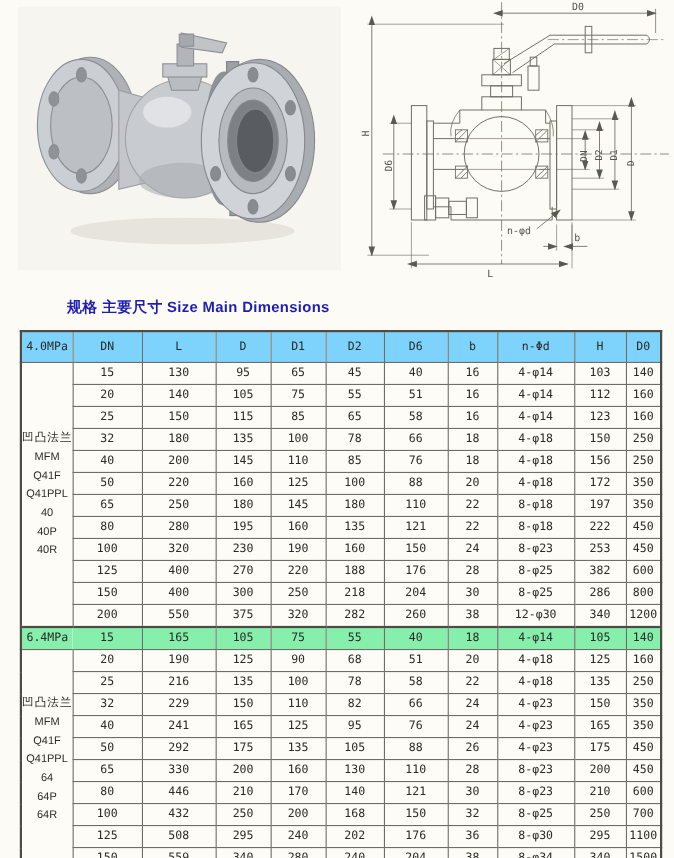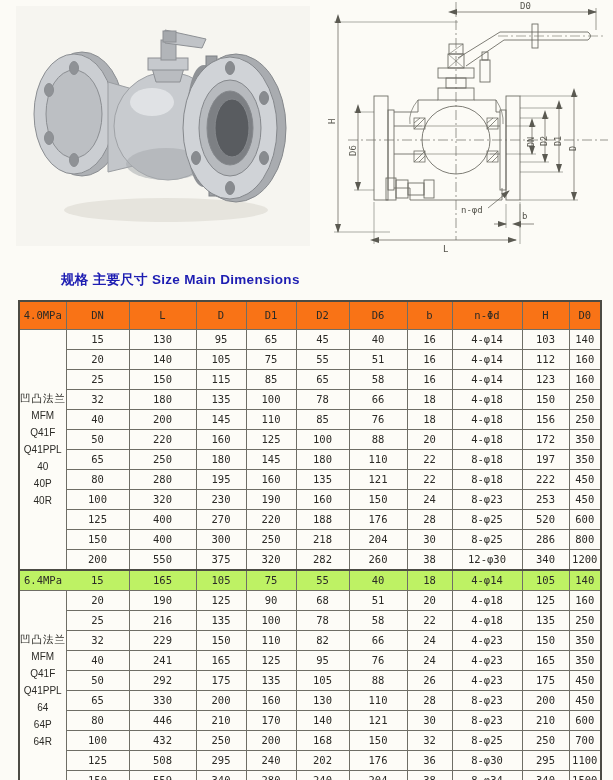--- a/index.html
+++ b/index.html
@@ -22,24 +22,24 @@
     font-family:"DejaVu Sans Mono", monospace;
     font-size:10.5px; color:#2b2a26;
     border:2px solid #4c4b44;
   }
   table.dims th, table.dims td {
     border:1px solid #6f6e66; padding:0; text-align:center;
     height:19px; line-height:19px; font-weight:normal;
     background:#fdfcf7; white-space:nowrap; overflow:hidden;
   }
   table.dims tr.header th {
-    height:27px; line-height:27px; background:#f97316;
+    height:27px; line-height:27px; background:#7dd3fc;
   }
   th.pressure, td.pressure { text-align:left; padding-left:6px; }
-  tr.mpa-row td { background:#bef264; border-top:2px solid #4c4b44; }
+  tr.mpa-row td { background:#86efac; border-top:2px solid #4c4b44; }
   tr.mpa-row td.pressure { border-right-style:hidden; }
   td.side {
     text-align:left; vertical-align:middle; padding-left:3px;
     background:#fcfbf6; font-family:"Liberation Sans", sans-serif;
     font-weight:bold; font-size:10px; line-height:normal; white-space:normal;
   }
   td.side div { line-height:17px; }
   td.side div.cjk { font-weight:normal; font-size:10.5px; letter-spacing:1px; }
   svg text {
     font-family:"DejaVu Sans Mono", monospace;
@@ -366,21 +366,21 @@
       </tr>
       <tr>
         <td>125</td>
         <td>400</td>
         <td>270</td>
         <td>220</td>
         <td>188</td>
         <td>176</td>
         <td>28</td>
         <td>8-φ25</td>
-        <td>520</td>
+        <td>382</td>
         <td>600</td>
       </tr>
       <tr>
         <td>150</td>
         <td>400</td>
         <td>300</td>
         <td>250</td>
         <td>218</td>
         <td>204</td>
         <td>30</td>

